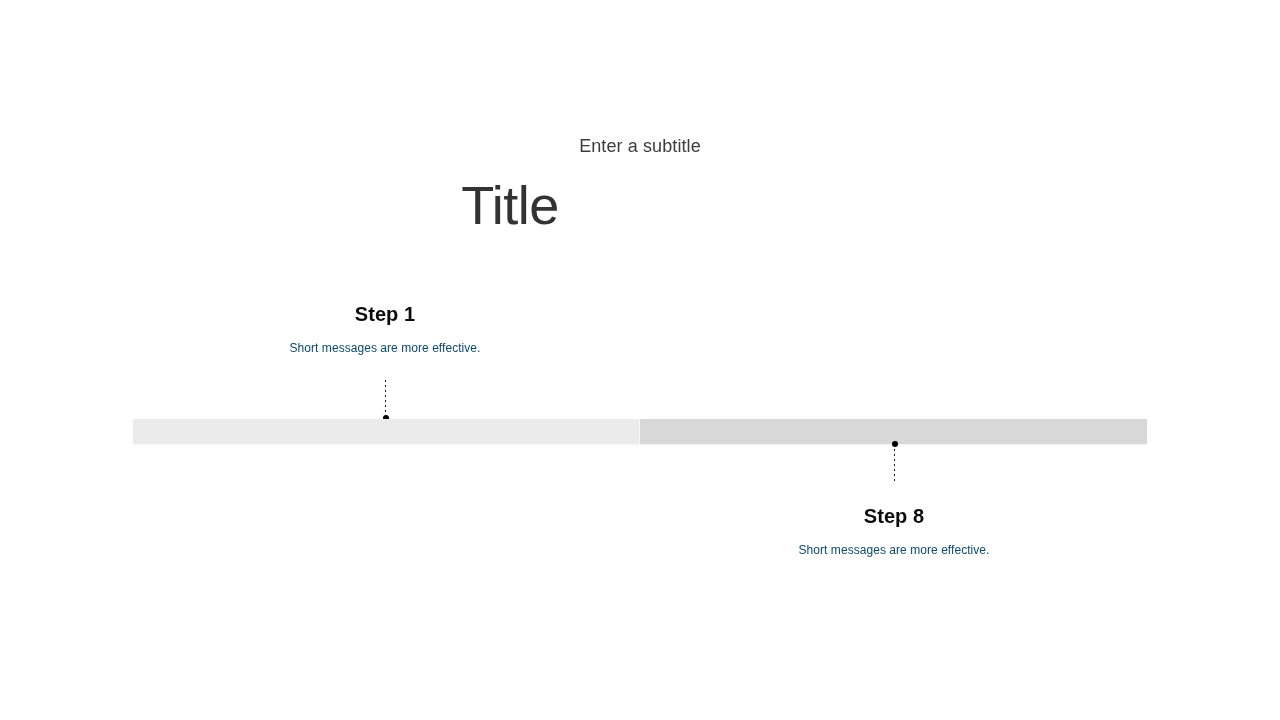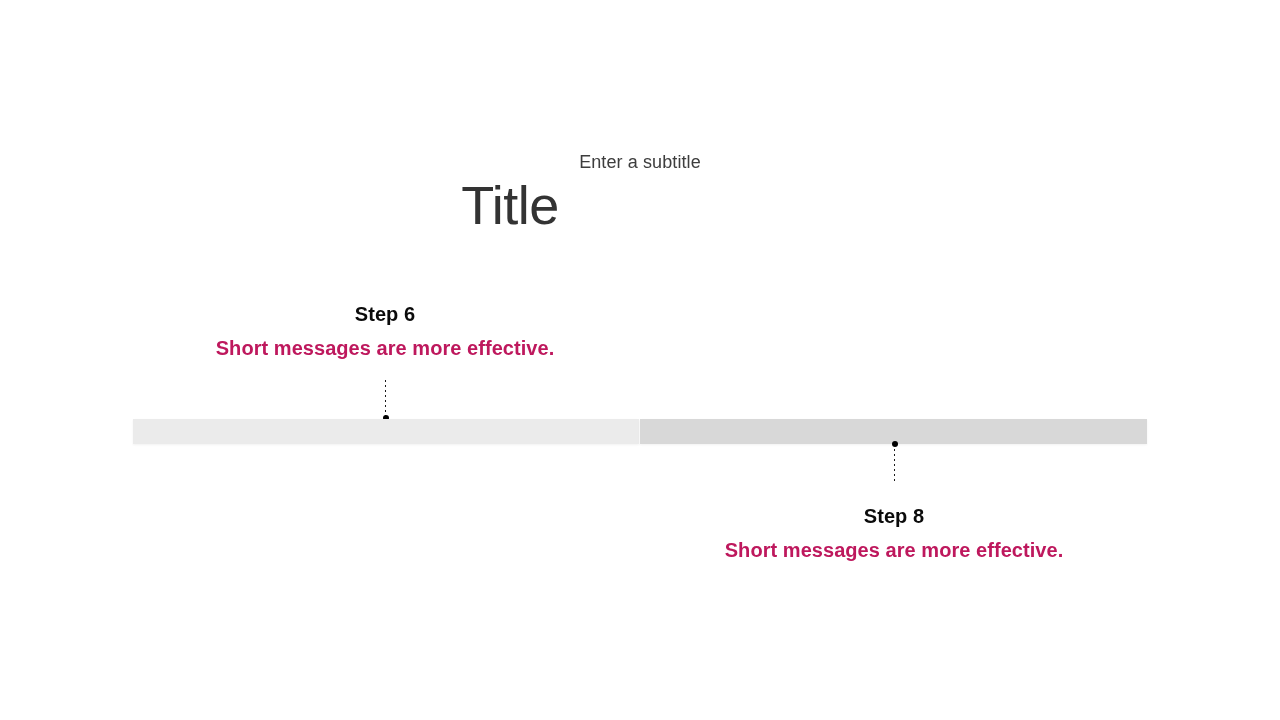--- a/index.html
+++ b/index.html
@@ -20,21 +20,21 @@
   .header {
     position: absolute;
     left: 0;
     top: 0;
     width: 1280px;
     text-align: center;
   }
   .subtitle {
     position: absolute;
     left: 0;
-    top: 149px;
+    top: 133px;
     width: 1280px;
     font-size: 18px;
     font-weight: 400;
     line-height: 26px;
     color: #3d3d3d;
     letter-spacing: 0.1px;
   }
   .title {
     position: absolute;
     left: 0;
@@ -123,24 +123,24 @@
   }
   .step-heading {
     font-size: 20px;
     font-weight: 700;
     line-height: 28px;
     color: #0b0b0b;
     letter-spacing: 0.1px;
     margin: 0;
   }
   .step-body {
-    font-size: 20px;
-    font-weight: 700;
+    font-size: 12px;
+    font-weight: 400;
     line-height: 24px;
-    color: #be185d;
+    color: #0c4a6e;
     letter-spacing: 0.05px;
     margin: 8px 0 0 0;
   }
 
   .step-1 {
     left: 135px;
     top: 300px;
     width: 500px;
   }
   .step-2 {
@@ -151,21 +151,21 @@
 </style>
 </head>
 <body>
 
 <div class="header">
   <div class="subtitle">Enter a subtitle</div>
   <div class="title">Title</div>
 </div>
 
 <div class="step step-1">
-  <div class="step-heading">Step 6</div>
+  <div class="step-heading">Step 1</div>
   <div class="step-body">Short messages are more effective.</div>
 </div>
 
 <div class="connector connector-1">
   <div class="dash-line"></div>
   <div class="node-dot"></div>
 </div>
 
 <div class="timeline">
   <div class="bar-seg bar-seg-1"></div>

